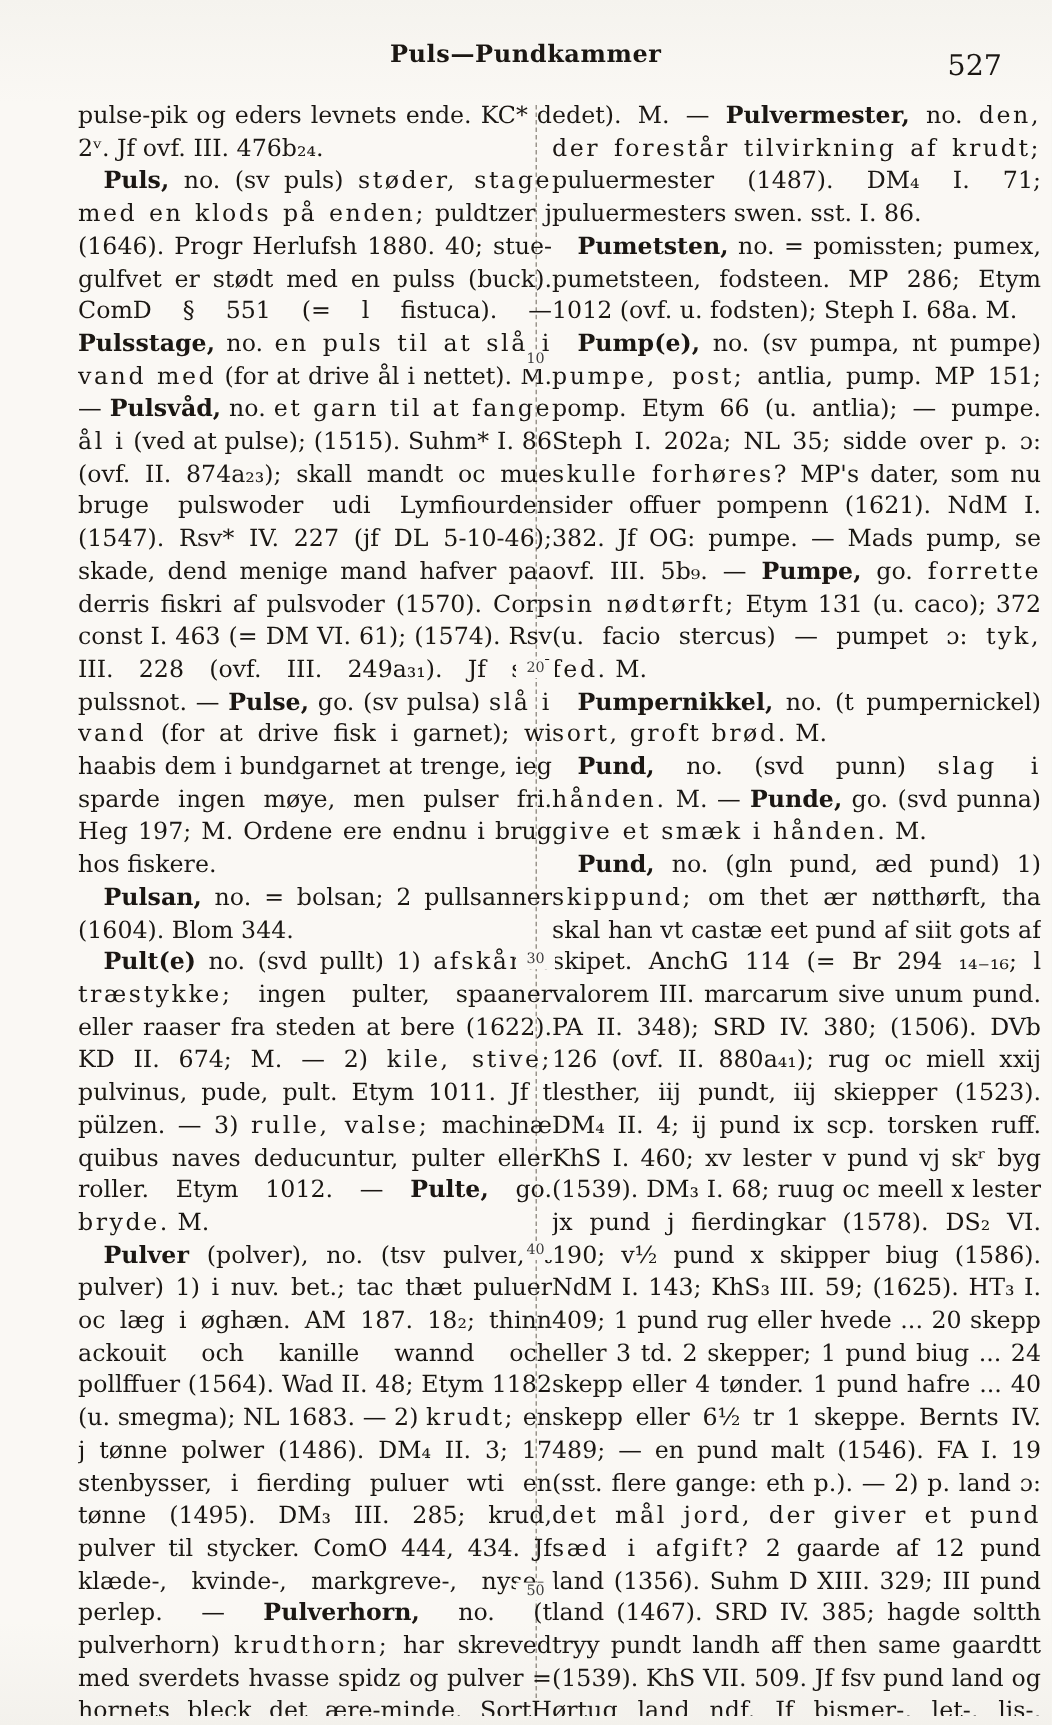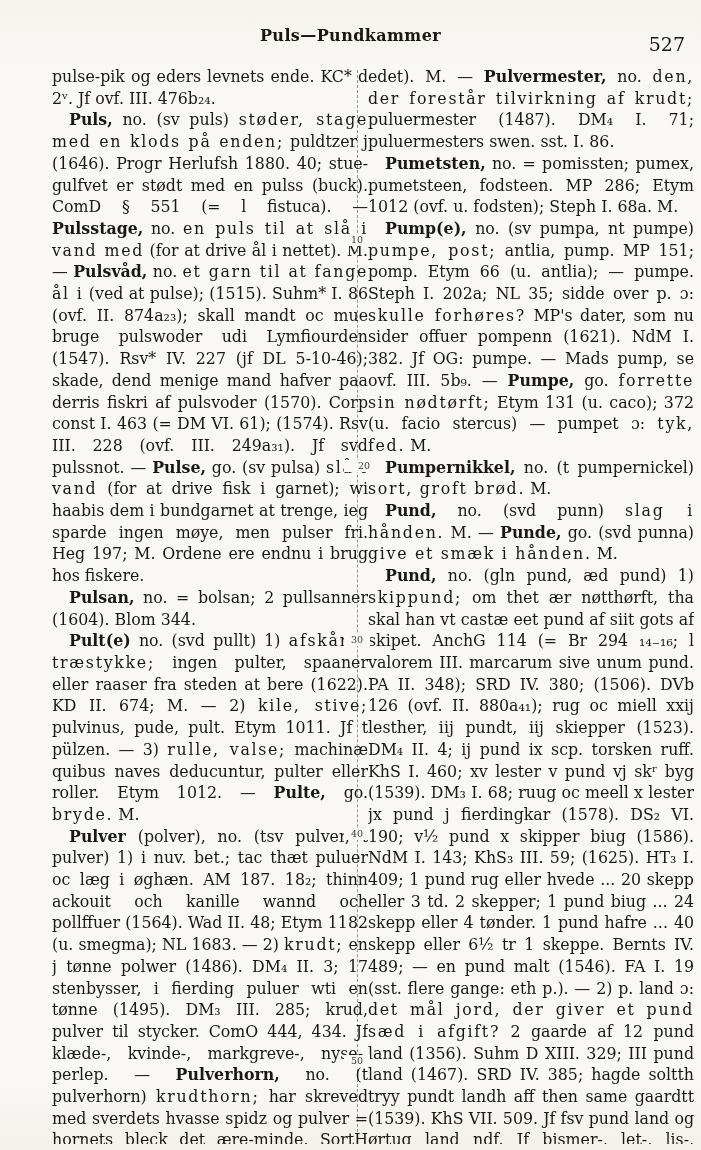--- a/index.html
+++ b/index.html
@@ -10,21 +10,21 @@
     color:#1b1713;
     overflow:hidden;
   }
   .page{position:relative;width:701px;height:1150px;background:
     linear-gradient(180deg,#f5f3ee 0%, #faf8f4 6%, #faf8f4 94%, #f3f1ec 100%);}
   .running-head{
     position:absolute;top:26px;left:0;width:100%;
     text-align:center;font-weight:bold;font-size:16px;letter-spacing:.4px;
   }
   .page-number{
-    position:absolute;top:33px;right:16px;font-size:19px;
+    position:absolute;top:33px;right:33px;font-size:19px;
   }
   .columns{position:absolute;top:66px;left:38px;}
   .col{
     position:absolute;top:0;width:316px;height:1078px;overflow:hidden;
     text-align:justify;font-size:15.8px;line-height:21.7px;
     hyphens:none;
   }
   .col.left{left:14px;}
   .col.right{left:330px;width:326px;}
   .divider{
@@ -63,18 +63,18 @@
         <p class="para"><span class="hw">Pumetsten,</span><span> no. = pomissten; pumex, pumetsteen, fodsteen. MP 286; Etym 1012 (ovf. u. fodsten); Steph I. 68a. M.</span></p>
         <p class="para"><span class="hw">Pump(e),</span><span> no. (sv pumpa, nt pumpe) </span><span class="sp">pumpe, post;</span><span> antlia, pump. MP 151; pomp. Etym 66 (u. antlia); — pumpe. Steph I. 202a; NL 35; sidde over p. ɔ: </span><span class="sp">skulle forhøres?</span><span> MP's dater, som nu sider offuer pompenn (1621). NdM I. 382. Jf OG: pumpe. — Mads pump, se ovf. III. 5b₉. — </span><span class="hw">Pumpe,</span><span> go. </span><span class="sp">forrette sin nødtørft;</span><span> Etym 131 (u. caco); 372 (u. facio stercus) — pumpet ɔ: </span><span class="sp">tyk, fed.</span><span> M.</span></p>
         <p class="para"><span class="hw">Pumpernikkel,</span><span> no. (t pumpernickel) </span><span class="sp">sort, groft brød.</span><span> M.</span></p>
         <p class="para"><span class="hw">Pund,</span><span> no. (svd punn) </span><span class="sp">slag i hånden.</span><span> M. — </span><span class="hw">Punde,</span><span> go. (svd punna) </span><span class="sp">give et smæk i hånden.</span><span> M.</span></p>
         <p class="para"><span class="hw">Pund,</span><span> no. (gln pund, æd pund) 1) </span><span class="sp">skippund;</span><span> om thet ær nøtthørft, tha skal han vt castæ eet pund af siit gots af skipet. AnchG 114 (= Br 294 ₁₄₋₁₆; l valorem III. marcarum sive unum pund. PA II. 348); SRD IV. 380; (1506). DVb 126 (ovf. II. 880a₄₁); rug oc miell xxij lesther, iij pundt, iij skiepper (1523). DM₄ II. 4; ij pund ix scp. torsken ruff. KhS I. 460; xv lester v pund vj skʳ byg (1539). DM₃ I. 68; ruug oc meell x lester jx pund j fierdingkar (1578). DS₂ VI. 190; v½ pund x skipper biug (1586). NdM I. 143; KhS₃ III. 59; (1625). HT₃ I. 409; 1 pund rug eller hvede ... 20 skepp eller 3 td. 2 skepper; 1 pund biug ... 24 skepp eller 4 tønder. 1 pund hafre ... 40 skepp eller 6½ tr 1 skeppe. Bernts IV. 489; — en pund malt (1546). FA I. 19 (sst. flere gange: eth p.). — 2) p. land ɔ: </span><span class="sp">det mål jord, der giver et pund sæd i afgift?</span><span> 2 gaarde af 12 pund land (1356). Suhm D XIII. 329; III pund land (1467). SRD IV. 385; hagde soltth tryy pundt landh aff then same gaardtt (1539). KhS VII. 509. Jf fsv pund land og ørtug land ndf. Jf bismer-, let-, lis-, mark(e)-, skip-, skålp. — </span></p>
       </div>
   </div>
 
   <div id="gutter">
       <span class="ln" style="top: 234px;">10</span>
-      <span class="ln" style="top: 460px; text-align: right;">20</span>
+      <span class="ln" style="top: 440px;">20</span>
       <span class="ln" style="top: 634px;">30</span>
       <span class="ln" style="top: 828px;">40</span>
       <span class="ln" style="top: 1022px; margin-top: 33px;">50</span>
     </div>
 </div>
 
 </body></html>

